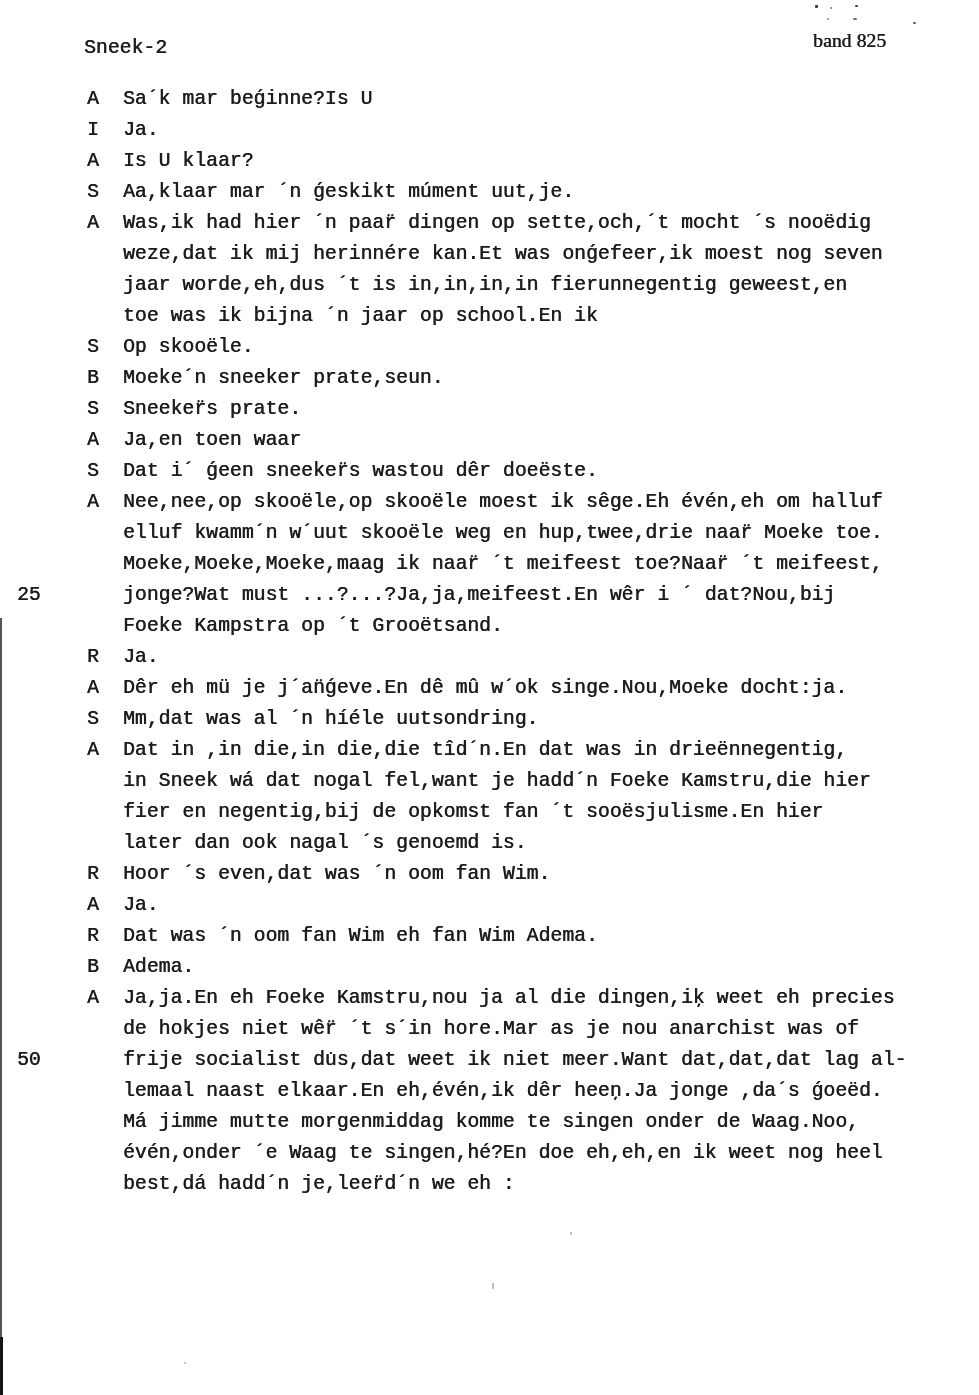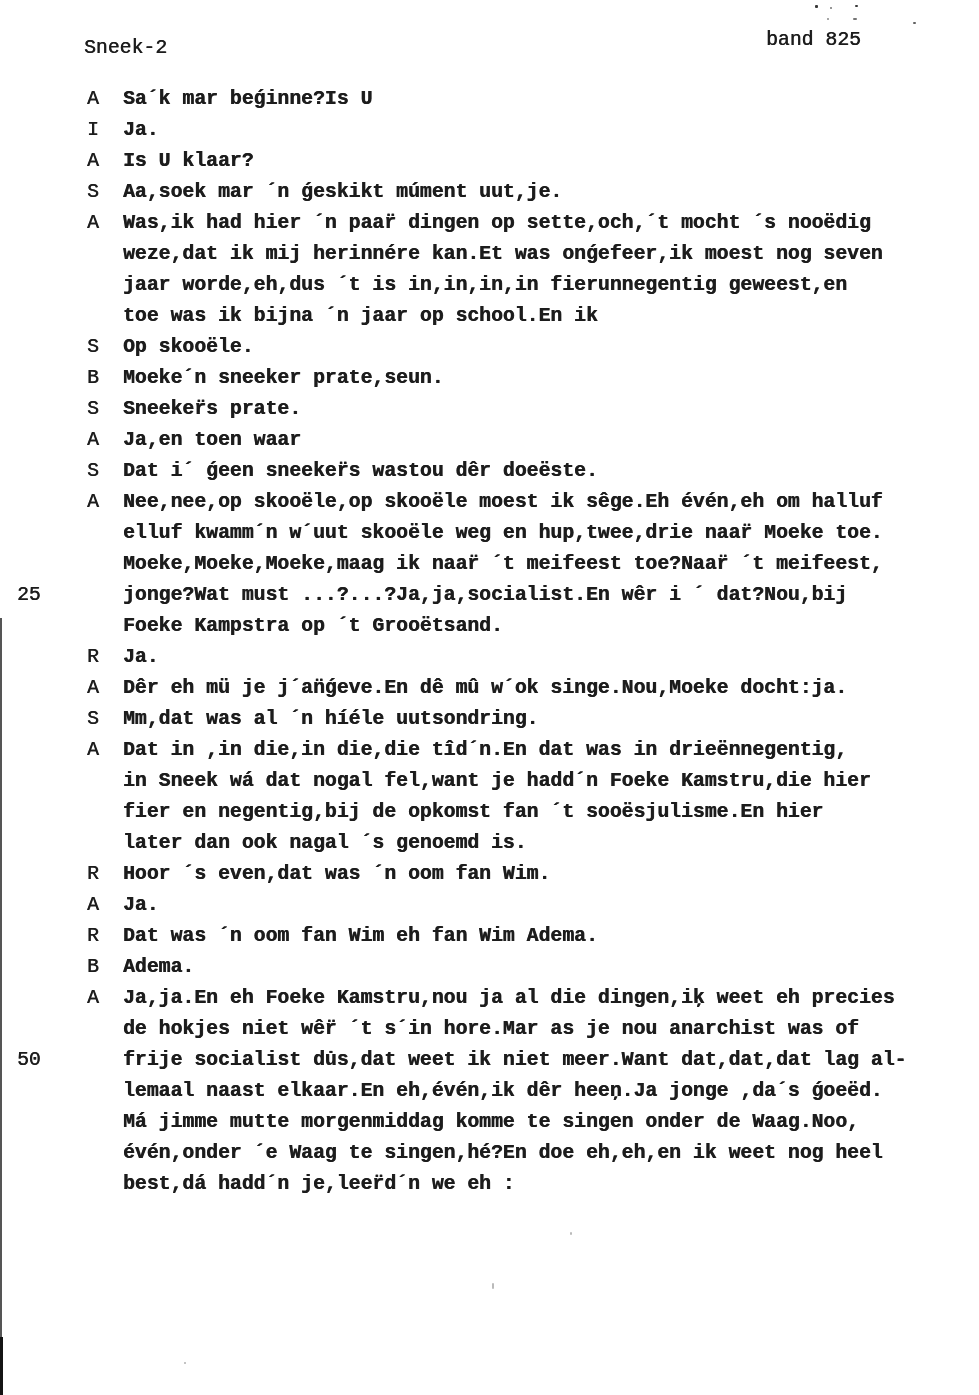--- a/index.html
+++ b/index.html
@@ -11,26 +11,26 @@
     overflow:hidden;
     font-family:"Liberation Mono","DejaVu Sans Mono",monospace;
     font-size:19.8px;
     line-height:31px;
     color:#1c1c1c;
   }
   .ink {
     text-shadow:0.5px 0 0 rgba(25,25,25,0.85), 0 0.4px 0 rgba(25,25,25,0.45);
   }
   .hdr-left  { position:absolute; left:84px;  top:33px;  white-space:pre; }
-  .hdr-right { position:absolute; left:766px; top:25px;  white-space:pre; }
+  .hdr-right { position:absolute; left:813px; top:25px;  white-space:pre;font-family:Liberation Serif, serif; }
   #transcript { position:absolute; top:84px; left:0; width:979px; }
   .line { position:relative; height:31px; }
   .num  { position:absolute; left:17px;  white-space:pre; }
   .spk  { position:absolute; left:87px;  white-space:pre; }
-  .txt  { position:absolute; left:123px; white-space:pre;font-weight:bold; }
+  .txt  { position:absolute; left:123px; white-space:pre; }
   
   .edge-line-thin  { position:absolute; left:0; top:618px;  width:2px; height:777px; background:#2a2a2a; opacity:.8; }
   .edge-line-thick { position:absolute; left:0; top:1337px; width:3px; height:58px;  background:#141414; }
   .speck { position:absolute; background:#3a3a3a; border-radius:1px; }
   .s1 { left:815px; top:5px;  width:3px; height:3px; }
   .s2 { left:830px; top:7px;  width:2px; height:2px; opacity:.7; }
   .s3 { left:855px; top:5px;  width:3px; height:2px; }
   .s4 { left:827px; top:18px; width:2px; height:2px; opacity:.6; }
   .s5 { left:853px; top:18px; width:4px; height:2px; opacity:.7; }
   .s6 { left:913px; top:22px; width:3px; height:2px; opacity:.8; }
@@ -56,21 +56,21 @@
       <span class="txt ink">Ja.</span>
     </div>
     <div class="line">
       <span class="num ink"></span>
       <span class="spk ink">A</span>
       <span class="txt ink">Is U klaar?</span>
     </div>
     <div class="line">
       <span class="num ink"></span>
       <span class="spk ink">S</span>
-      <span class="txt ink">Aa,soek mar ´n ǵeskikt múment uut,je.</span>
+      <span class="txt ink">Aa,klaar mar ´n ǵeskikt múment uut,je.</span>
     </div>
     <div class="line">
       <span class="num ink"></span>
       <span class="spk ink">A</span>
       <span class="txt ink">Was,ik had hier ´n paar̈ dingen op sette,och,´t mocht ´s nooëdig</span>
     </div>
     <div class="line">
       <span class="num ink"></span>
       <span class="spk ink"></span>
       <span class="txt ink">weze,dat ik mij herinnére kan.Et was onǵefeer,ik moest nog seven</span>
@@ -121,21 +121,21 @@
       <span class="txt ink">elluf kwamm´n w´uut skooële weg en hup,twee,drie naar̈ Moeke toe.</span>
     </div>
     <div class="line">
       <span class="num ink"></span>
       <span class="spk ink"></span>
       <span class="txt ink">Moeke,Moeke,Moeke,maag ik naar̈ ´t meifeest toe?Naar̈ ´t meifeest,</span>
     </div>
     <div class="line">
       <span class="num ink">25</span>
       <span class="spk ink"></span>
-      <span class="txt ink">jonge?Wat must ...?...?Ja,ja,socialist.En wêr i ´ dat?Nou,bij</span>
+      <span class="txt ink">jonge?Wat must ...?...?Ja,ja,meifeest.En wêr i ´ dat?Nou,bij</span>
     </div>
     <div class="line">
       <span class="num ink"></span>
       <span class="spk ink"></span>
       <span class="txt ink">Foeke Kampstra op ´t Grooëtsand.</span>
     </div>
     <div class="line">
       <span class="num ink"></span>
       <span class="spk ink">R</span>
       <span class="txt ink">Ja.</span>

